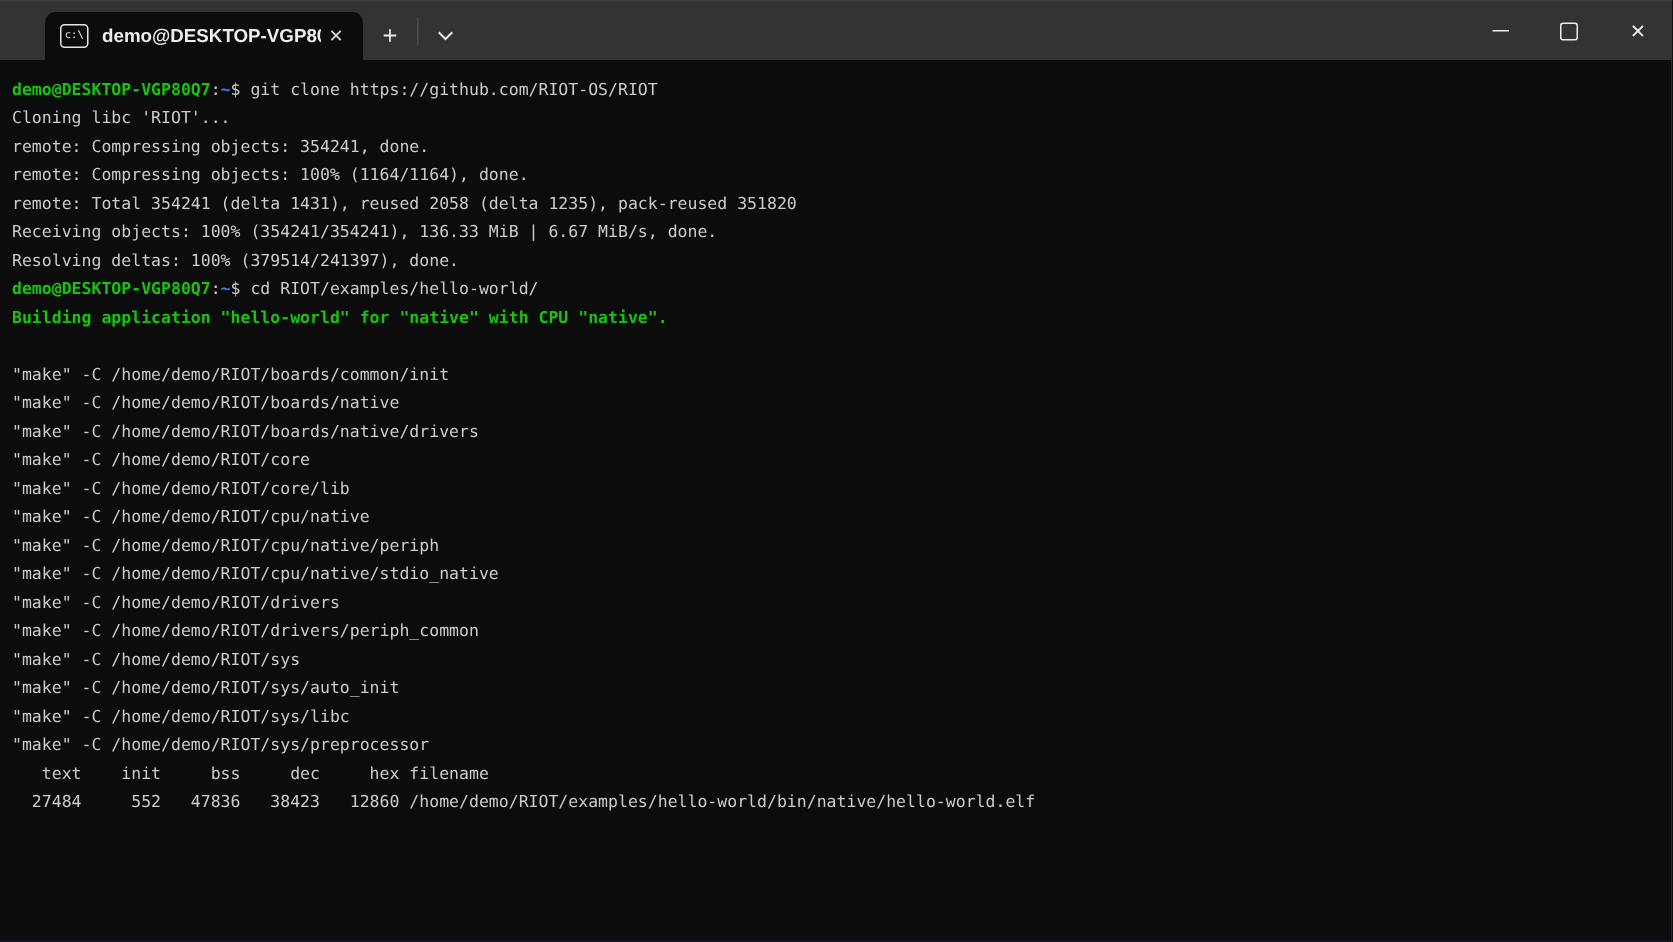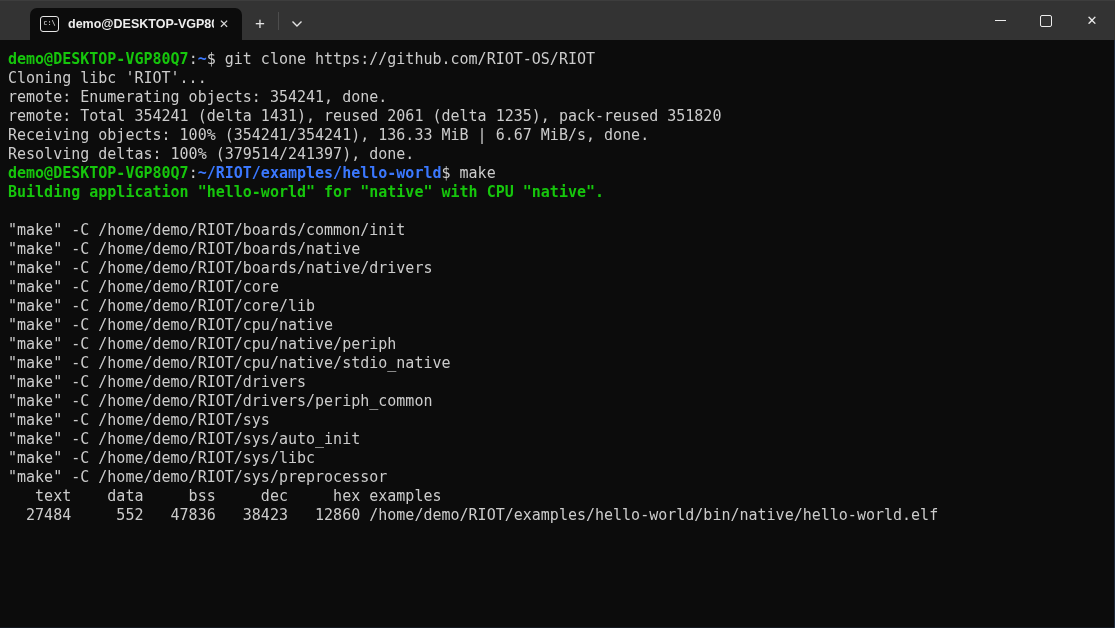--- a/index.html
+++ b/index.html
@@ -47,21 +47,21 @@
     width:46px; height:39px; align-self:flex-start;
     display:flex; align-items:center; justify-content:center;
     color:#ececec; font-size:13px;
   }
   .max-box { width:10px; height:10px; border:1.1px solid #ececec; border-radius:2px; display:inline-block; }
   .min-line { display:inline-block; width:11px; height:0; border-top:1.4px solid #ececec; }
   
   .terminal {
     padding:10px 8px 0 8px;
     font-family:"DejaVu Sans Mono", monospace;
-    font-size:15px; line-height:19px;
+    font-size:11px; line-height:19px;
     cursor:text;
   }
   .term-line { white-space:pre; height:19px; }
   .sg { color:var(--fg,#CCCCCC); }
   .sg.green { color:var(--green,#16C60C); font-weight:700; }
   .sg.blue  { color:var(--blue,#3B78FF);  font-weight:700; }
   svg.chev { display:block; }
 </style>
 </head>
 <body>
@@ -98,39 +98,40 @@
     </div>
     <div class="win-btn">
       <span>✕</span>
     </div>
   </div>
 
   <div class="terminal">
     <div>
         <div class="term-line"><span class="sg green">demo@DESKTOP-VGP80Q7</span><span class="sg fg">:</span><span class="sg blue">~</span><span class="sg fg">$ git clone https://github.com/RIOT-OS/RIOT</span></div>
         <div class="term-line"><span class="sg fg">Cloning libc 'RIOT'...</span></div>
-        <div class="term-line"><span class="sg fg">remote: Enumerating objects: 354241, done.</span></div>
-        <div class="term-line"><span class="sg fg">remote: Total 354241 (delta 1431), reused 2061 (delta 1235), pack-reused 351820</span></div>
+        <div class="term-line"><span class="sg fg">remote: Compressing objects: 354241, done.</span></div>
+        <div class="term-line"><span class="sg fg">remote: Compressing objects: 100% (1164/1164), done.</span></div>
+        <div class="term-line"><span class="sg fg">remote: Total 354241 (delta 1431), reused 2058 (delta 1235), pack-reused 351820</span></div>
         <div class="term-line"><span class="sg fg">Receiving objects: 100% (354241/354241), 136.33 MiB | 6.67 MiB/s, done.</span></div>
         <div class="term-line"><span class="sg fg">Resolving deltas: 100% (379514/241397), done.</span></div>
-        <div class="term-line"><span class="sg green">demo@DESKTOP-VGP80Q7</span><span class="sg fg">:</span><span class="sg blue">~/RIOT/examples/hello-world</span><span class="sg fg">$ make</span></div>
+        <div class="term-line"><span class="sg green">demo@DESKTOP-VGP80Q7</span><span class="sg fg">:</span><span class="sg blue">~</span><span class="sg fg">$ cd RIOT/examples/hello-world/</span></div>
         <div class="term-line"><span class="sg green">Building application "hello-world" for "native" with CPU "native".</span></div>
         <div class="term-line"></div>
         <div class="term-line"><span class="sg fg">"make" -C /home/demo/RIOT/boards/common/init</span></div>
         <div class="term-line"><span class="sg fg">"make" -C /home/demo/RIOT/boards/native</span></div>
         <div class="term-line"><span class="sg fg">"make" -C /home/demo/RIOT/boards/native/drivers</span></div>
         <div class="term-line"><span class="sg fg">"make" -C /home/demo/RIOT/core</span></div>
         <div class="term-line"><span class="sg fg">"make" -C /home/demo/RIOT/core/lib</span></div>
         <div class="term-line"><span class="sg fg">"make" -C /home/demo/RIOT/cpu/native</span></div>
         <div class="term-line"><span class="sg fg">"make" -C /home/demo/RIOT/cpu/native/periph</span></div>
         <div class="term-line"><span class="sg fg">"make" -C /home/demo/RIOT/cpu/native/stdio_native</span></div>
         <div class="term-line"><span class="sg fg">"make" -C /home/demo/RIOT/drivers</span></div>
         <div class="term-line"><span class="sg fg">"make" -C /home/demo/RIOT/drivers/periph_common</span></div>
         <div class="term-line"><span class="sg fg">"make" -C /home/demo/RIOT/sys</span></div>
         <div class="term-line"><span class="sg fg">"make" -C /home/demo/RIOT/sys/auto_init</span></div>
         <div class="term-line"><span class="sg fg">"make" -C /home/demo/RIOT/sys/libc</span></div>
         <div class="term-line"><span class="sg fg">"make" -C /home/demo/RIOT/sys/preprocessor</span></div>
-        <div class="term-line"><span class="sg fg">   text    data     bss     dec     hex examples</span></div>
+        <div class="term-line"><span class="sg fg">   text    init     bss     dec     hex filename</span></div>
         <div class="term-line"><span class="sg fg">  27484     552   47836   38423   12860 /home/demo/RIOT/examples/hello-world/bin/native/hello-world.elf</span></div>
       </div>
   </div>
 
 </div>
 
 </body></html>

